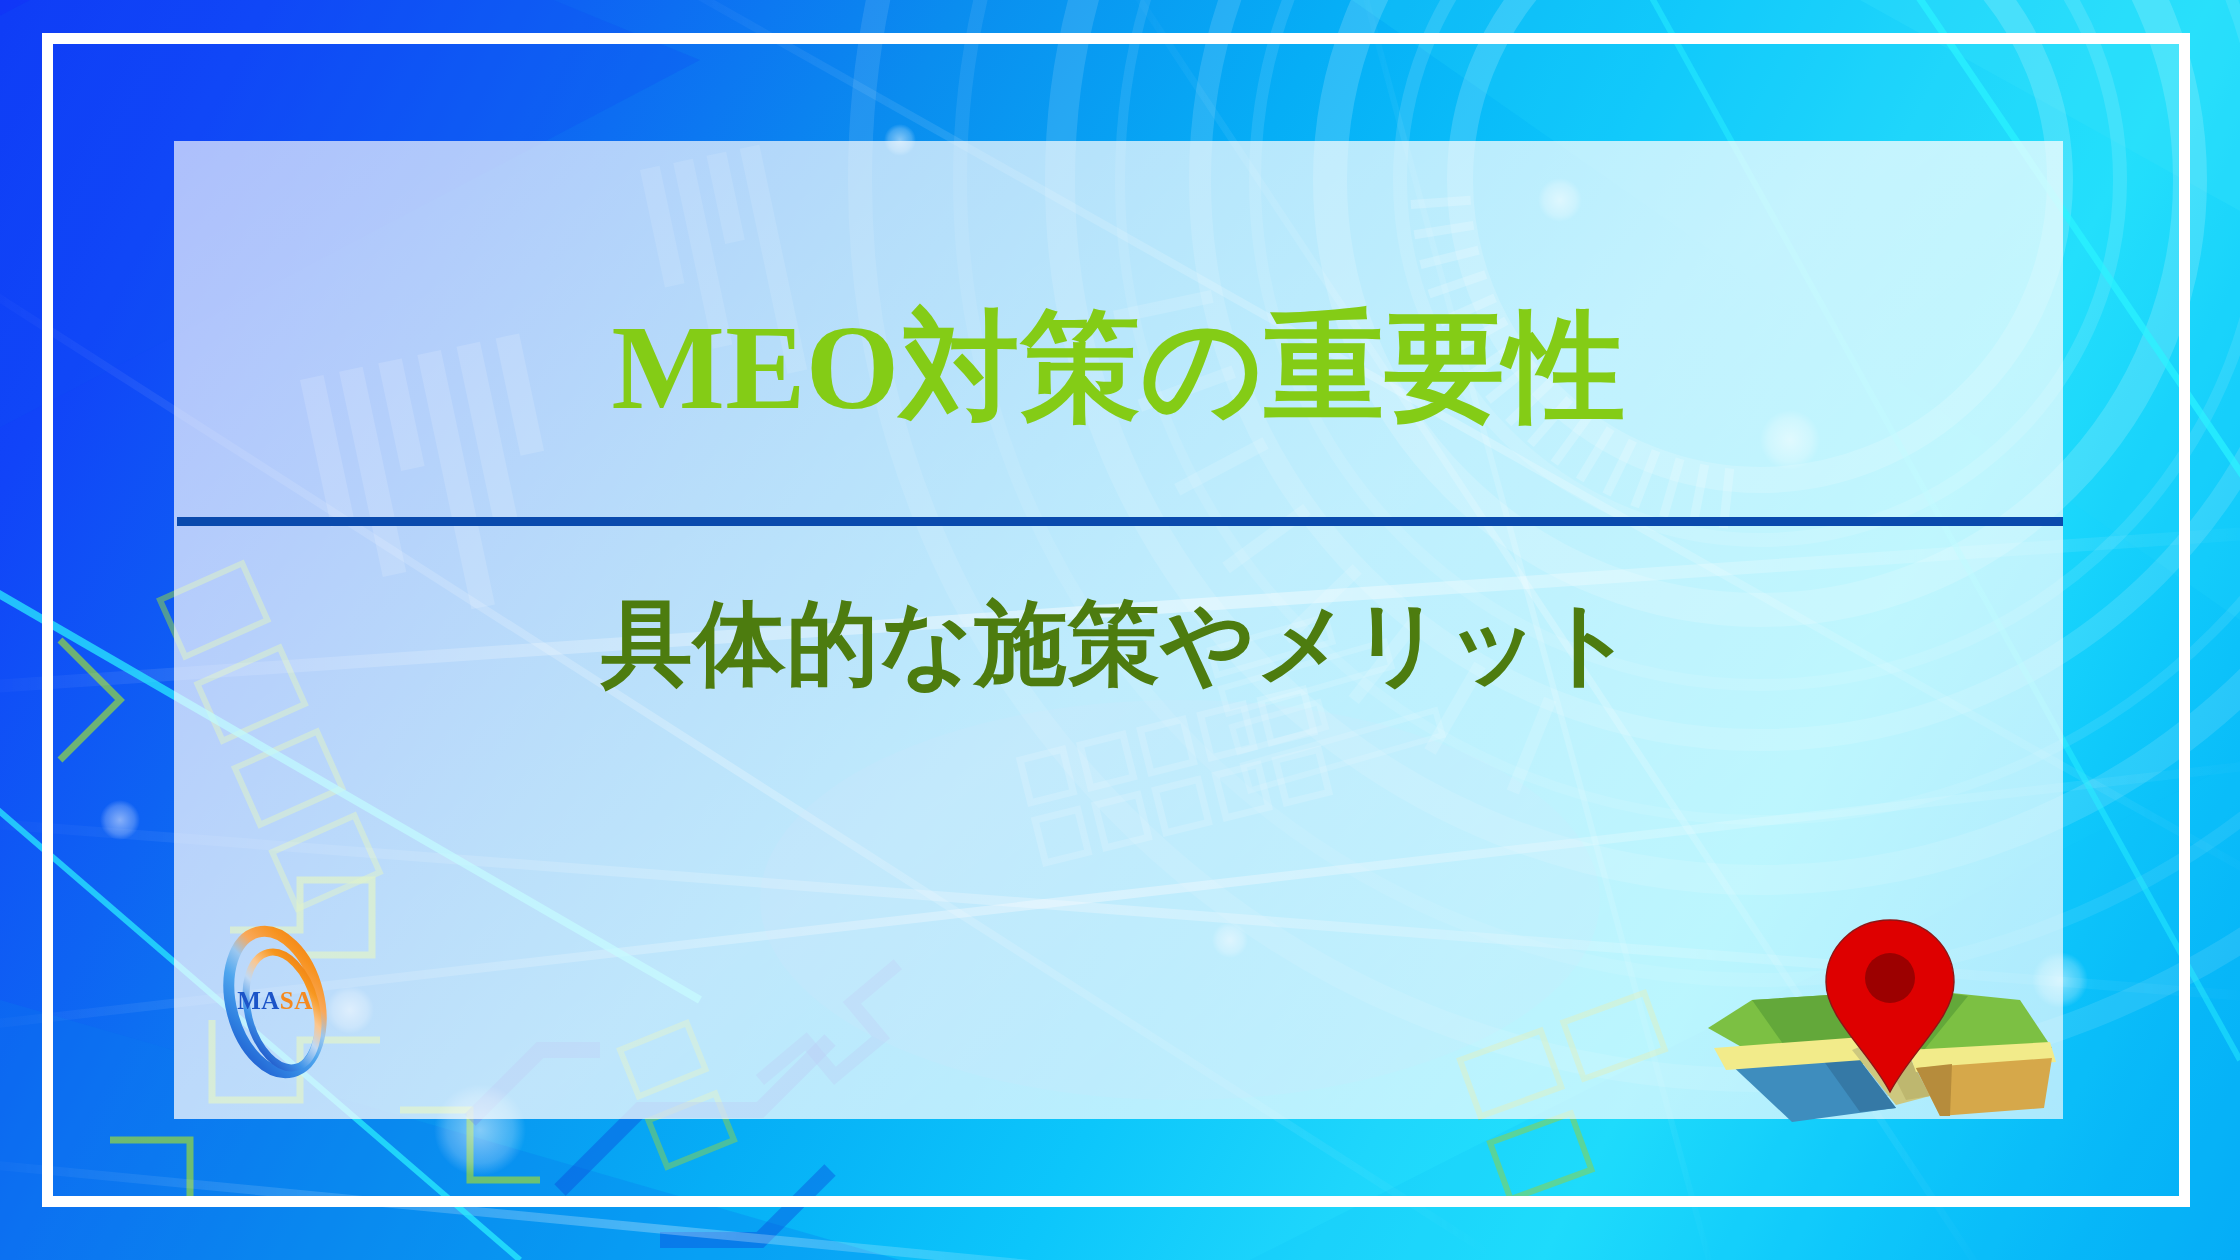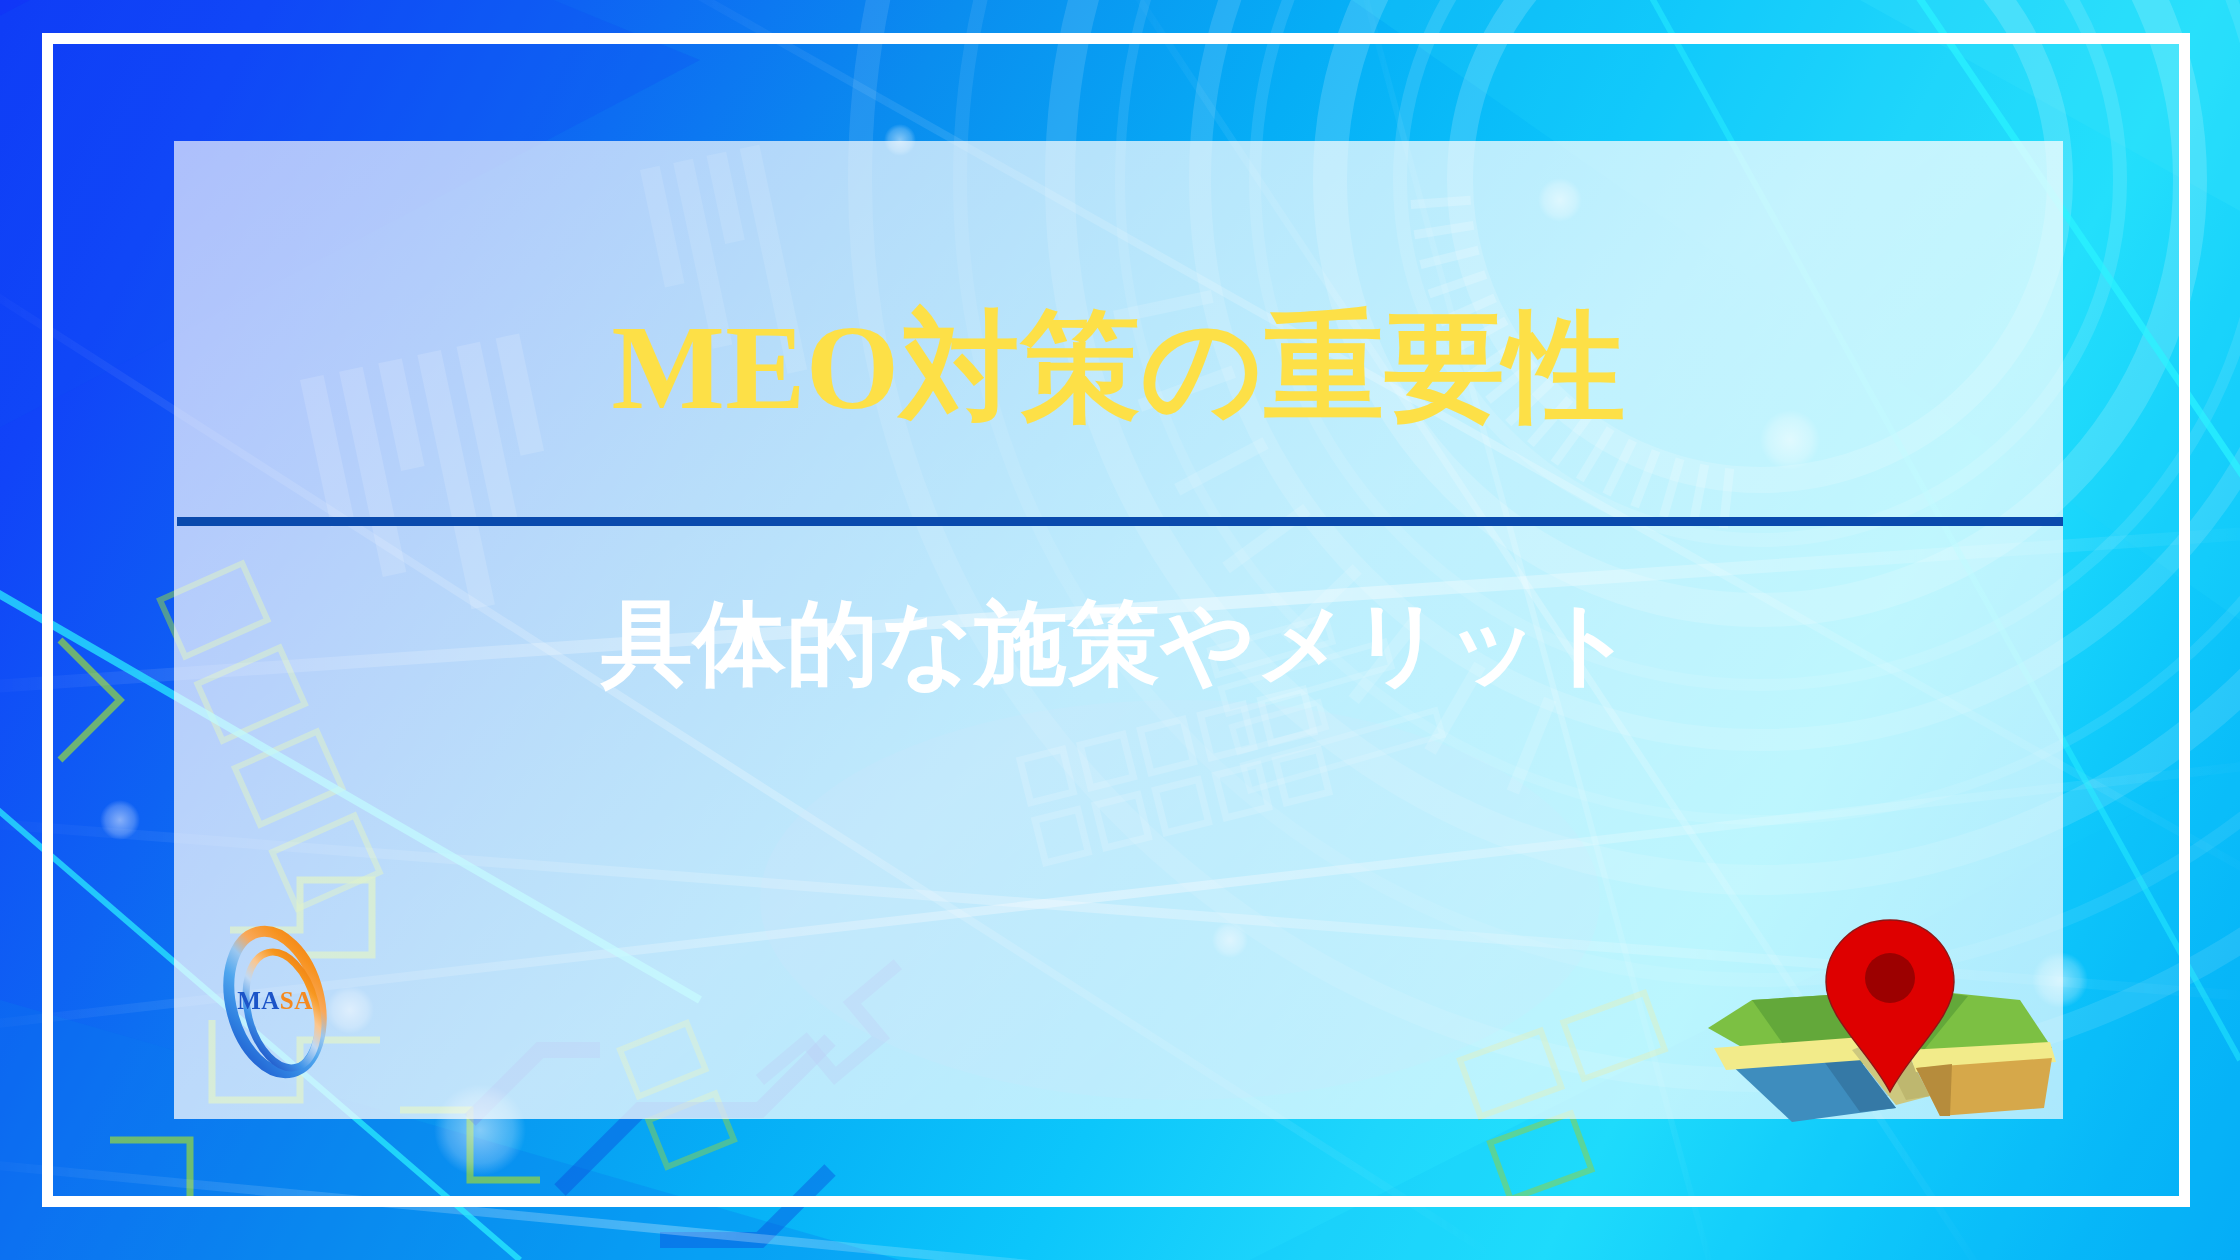--- a/index.html
+++ b/index.html
@@ -71,21 +71,21 @@
     position: absolute;
     left: 174px;
     top: 303px;
     width: 1889px;
     text-align: center;
     font-family: "Liberation Serif", "DejaVu Serif", serif;
     font-weight: 700;
     font-size: 120px;
     line-height: 1.08;
     letter-spacing: 0.5px;
-    color: #fde047;
+    color: #84cc16;
     white-space: nowrap;
   }
 
   .divider {
     position: absolute;
     left: 177px;
     top: 517px;
     width: 1886px;
     height: 9px;
     background: #0A4AAD;
@@ -95,21 +95,21 @@
     position: absolute;
     left: 174px;
     top: 586px;
     width: 1889px;
     text-align: center;
     font-family: "DejaVu Sans", "Liberation Sans", sans-serif;
     font-weight: 700;
     font-size: 92px;
     line-height: 1.25;
     letter-spacing: 1px;
-    color: #ffffff;
+    color: #4d7c0f;
   }
   .subtitle .line { display: block; white-space: nowrap; }
 
   
   .logo {
     position: absolute;
     left: 200px;
     top: 918px;
     width: 150px;
     height: 168px;

